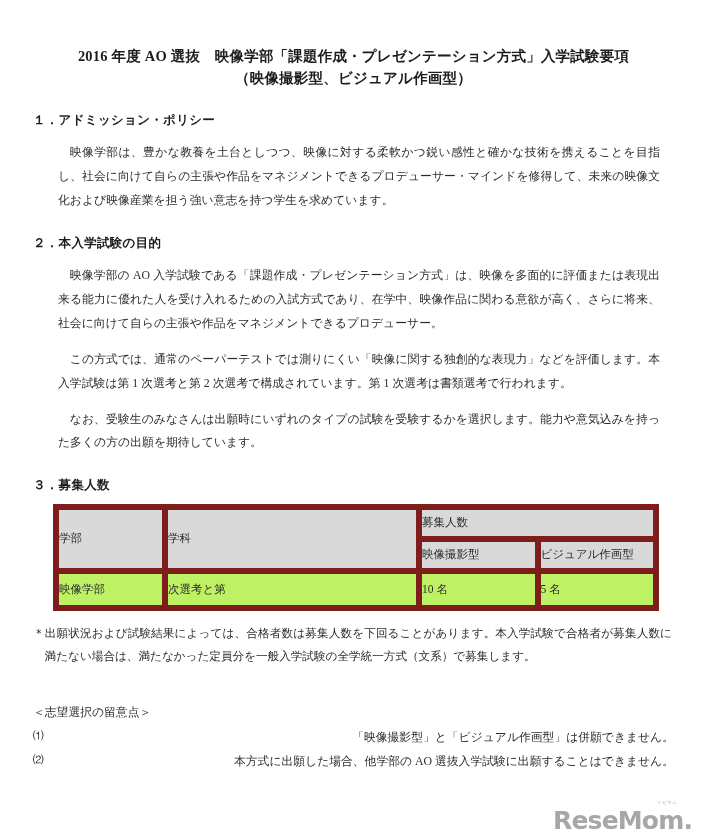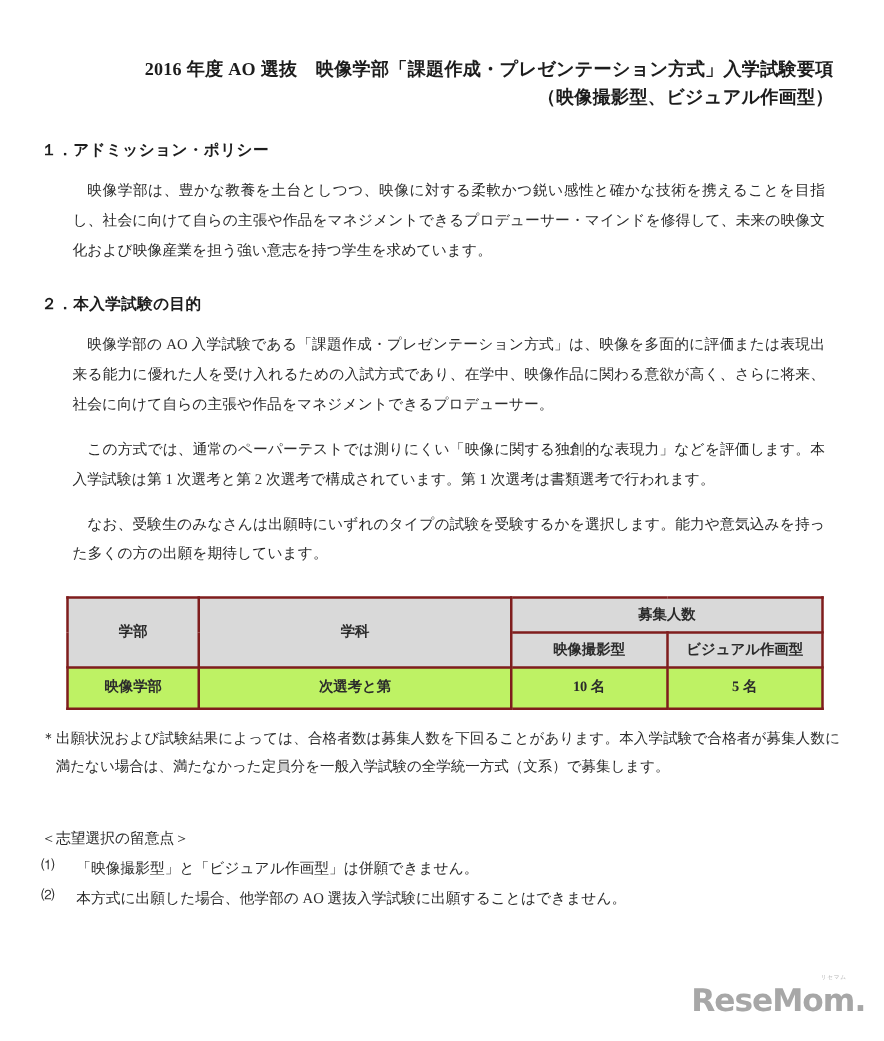--- a/index.html
+++ b/index.html
@@ -21,21 +21,21 @@
     position: absolute;
     left: 0; top: 0;
     width: 707px;
     height: 833px;
     box-sizing: border-box;
     padding: 0;
   }
 
   
   .doc-title {
-    text-align: right;
+    text-align: center;
     font-weight: bold;
     font-size: 14.5px;
     line-height: 1.55;
     letter-spacing: 0.2px;
     color: #1d1d1d;
     margin: 0;
     padding: 45px 40px 0 40px;
   }
   .doc-title .line1 { display: block; }
   .doc-title .line2 { display: block; }
@@ -75,24 +75,24 @@
     margin-top: 9px;
   }
   table.quota {
     border-collapse: collapse;
     width: 606px;
     font-size: 11.5px;
     color: #2b2b2b;
     table-layout: fixed;
   }
   table.quota td, table.quota th {
-    border: 2px solid #7f1d1d;
-    text-align: center;
+    border: 6px solid #7f1d1d;
+    text-align: left;
     vertical-align: middle;
-    font-weight: bold;
+    font-weight: normal;
     padding: 0;
     height: 26px;
     line-height: 1.3;
   }
   table.quota th {
     background: #d9d9d9;
   }
   table.quota td.body-cell {
     background: #bef264;
     height: 31px;
@@ -135,27 +135,28 @@
     display: flex;
     align-items: flex-start;
   }
   ol.notes-list li .marker {
     width: 28px;
     flex: 0 0 28px;
     font-size: 10.5px;
   }
   ol.notes-list li .txt {
     flex: 1 1 auto;
+    text-align: right;
   }
 
   
   .watermark {
     position: absolute;
     right: 14px;
-    bottom: 20px;
+    bottom: 0;
     display: flex;
     align-items: flex-start;
     user-select: none;
   }
   .watermark .wm-text {
     font-family: "DejaVu Sans", sans-serif;
     font-weight: bold;
     font-size: 25px;
     letter-spacing: -0.8px;
     color: #a7a7a7;
@@ -197,20 +198,21 @@
     </div>
 
     <div class="section">
       <h2 class="section-heading">２．本入学試験の目的</h2>
       <p class="para">映像学部の AO 入学試験である「課題作成・プレゼンテーション方式」は、映像を多面的に評価または表現出来る能力に優れた人を受け入れるための入試方式であり、在学中、映像作品に関わる意欲が高く、さらに将来、社会に向けて自らの主張や作品をマネジメントできるプロデューサー。</p>
       <p class="para">この方式では、通常のペーパーテストでは測りにくい「映像に関する独創的な表現力」などを評価します。本入学試験は第 1 次選考と第 2 次選考で構成されています。第 1 次選考は書類選考で行われます。</p>
       <p class="para">なお、受験生のみなさんは出願時にいずれのタイプの試験を受験するかを選択します。能力や意気込みを持った多くの方の出願を期待しています。</p>
     </div>
 
     <div class="section">
+      <h2 class="section-heading">３．募集人数</h2>
 
       <div class="table-wrap">
         <table class="quota">
           <thead>
             <tr>
               <th class="c-gakubu" rowspan="2">学部</th>
               <th class="c-gakka" rowspan="2">学科</th>
               <th colspan="2">募集人数</th>
             </tr>
             <tr>

